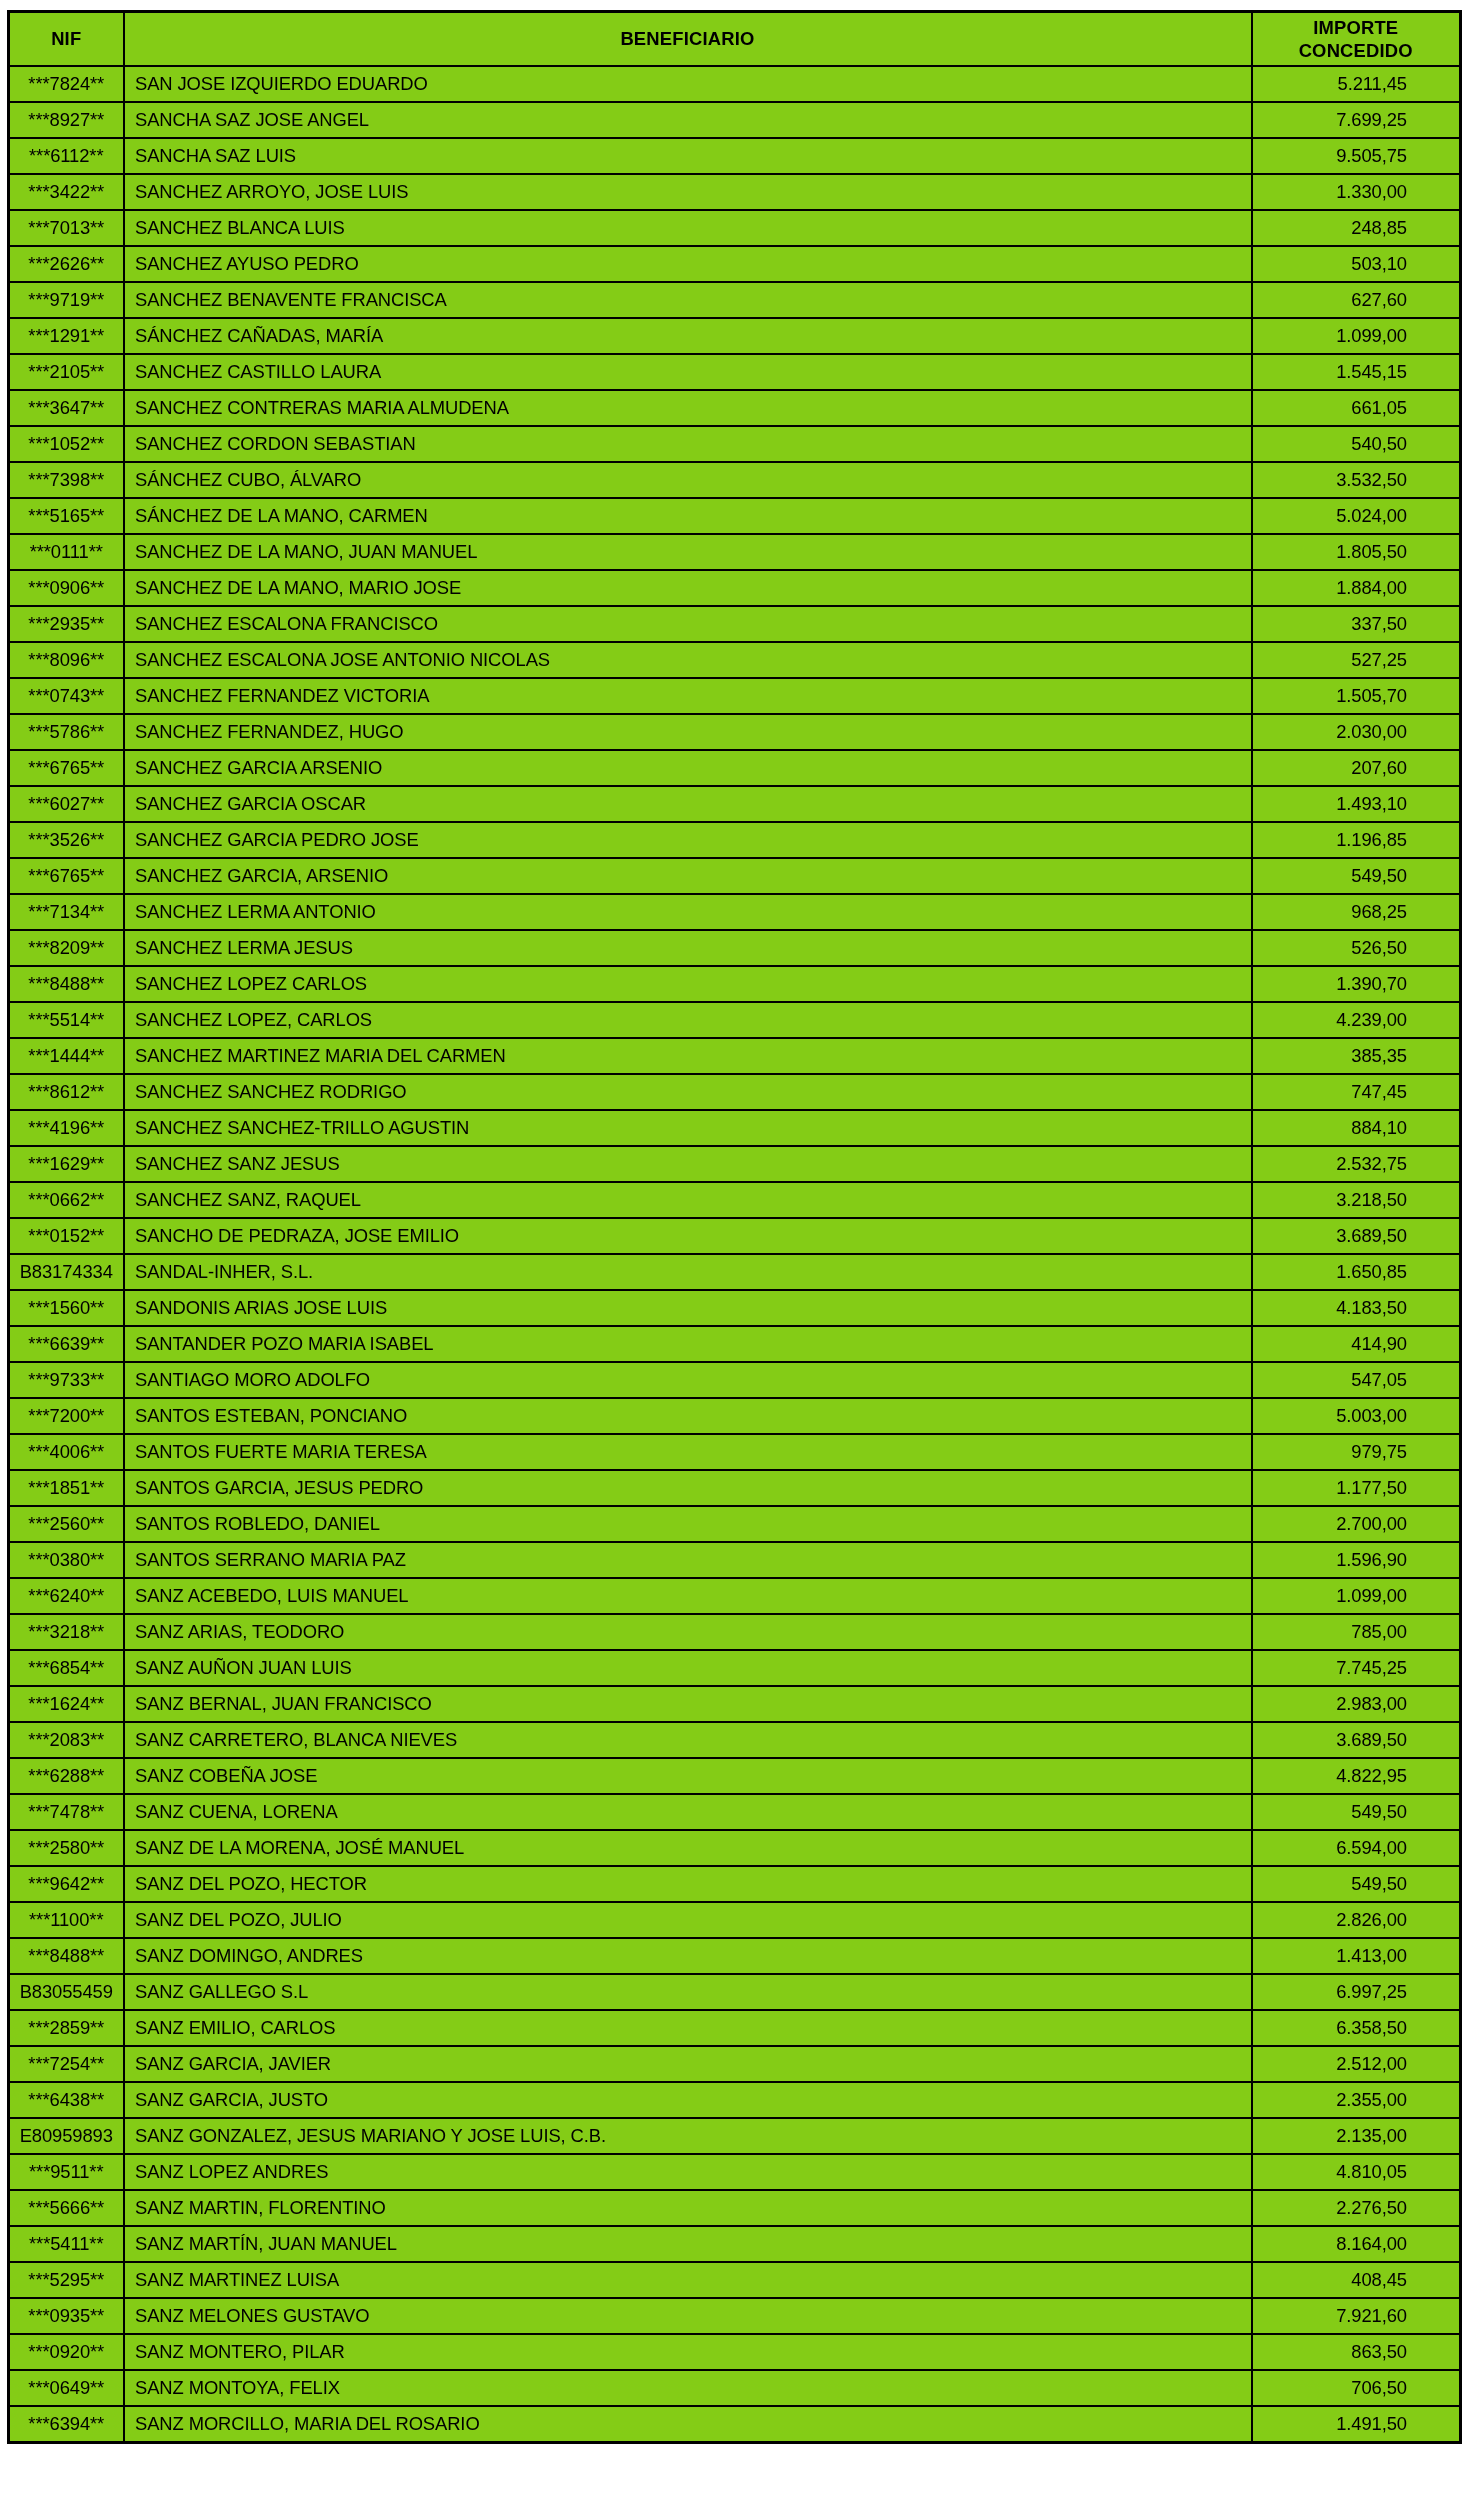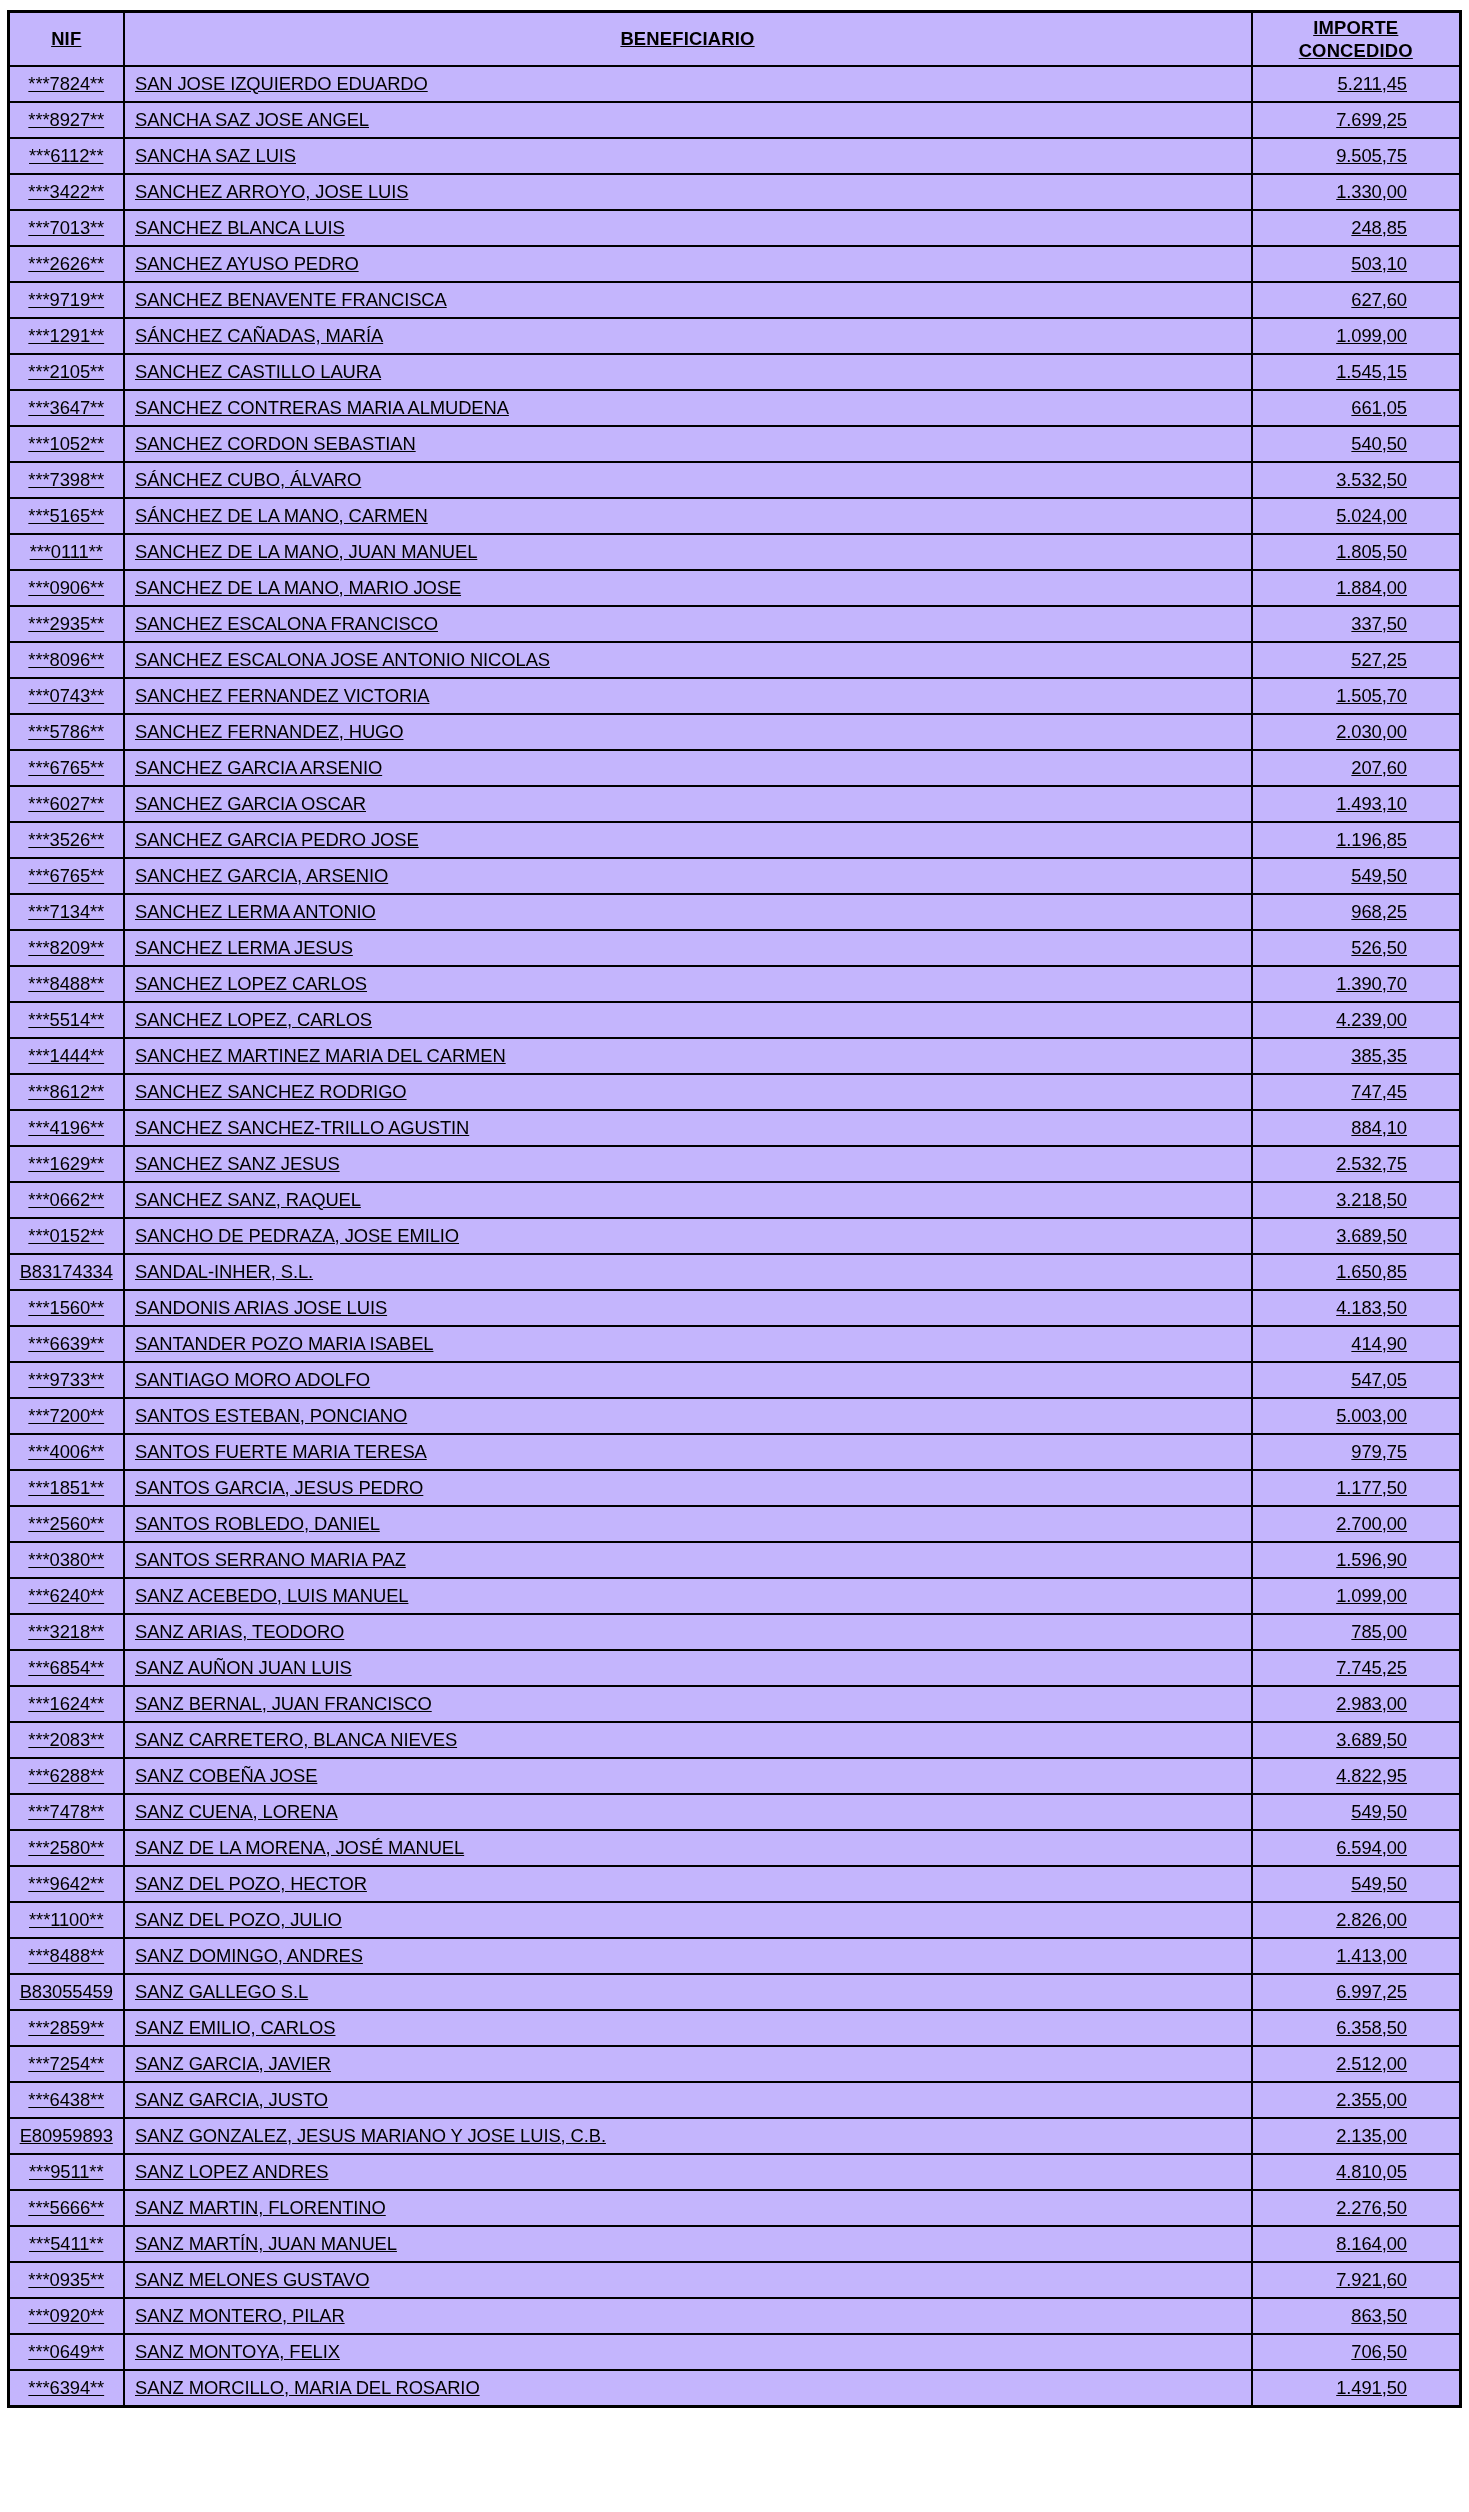--- a/index.html
+++ b/index.html
@@ -15,22 +15,21 @@
     -webkit-font-smoothing: antialiased;
   }
   .page {
     padding: 9.6px 11.4px 0 7px;
     box-sizing: border-box;
   }
   table.grants-table {
     border-collapse: collapse;
     table-layout: fixed;
     width: 1451px;
-    background: #c4b5fd;
-    text-decoration: underline;
+    background: #84cc16;
   }
   table.grants-table, table.grants-table th, table.grants-table td {
     border: 2.6px solid #000000;
   }
   table.grants-table {
     border-width: 3.5px;
   }
   col.c-nif { width: 115px; }
   col.c-ben { width: 1128px; }
   col.c-imp { width: 209px; }
@@ -383,20 +382,25 @@
           <td class="cell-nif">***5666**</td>
           <td class="cell-beneficiario">SANZ MARTIN, FLORENTINO</td>
           <td class="cell-importe">2.276,50</td>
         </tr>
         <tr>
           <td class="cell-nif">***5411**</td>
           <td class="cell-beneficiario">SANZ MARTÍN, JUAN MANUEL</td>
           <td class="cell-importe">8.164,00</td>
         </tr>
         <tr>
+          <td class="cell-nif">***5295**</td>
+          <td class="cell-beneficiario">SANZ MARTINEZ LUISA</td>
+          <td class="cell-importe">408,45</td>
+        </tr>
+        <tr>
           <td class="cell-nif">***0935**</td>
           <td class="cell-beneficiario">SANZ MELONES GUSTAVO</td>
           <td class="cell-importe">7.921,60</td>
         </tr>
         <tr>
           <td class="cell-nif">***0920**</td>
           <td class="cell-beneficiario">SANZ MONTERO, PILAR</td>
           <td class="cell-importe">863,50</td>
         </tr>
         <tr>

